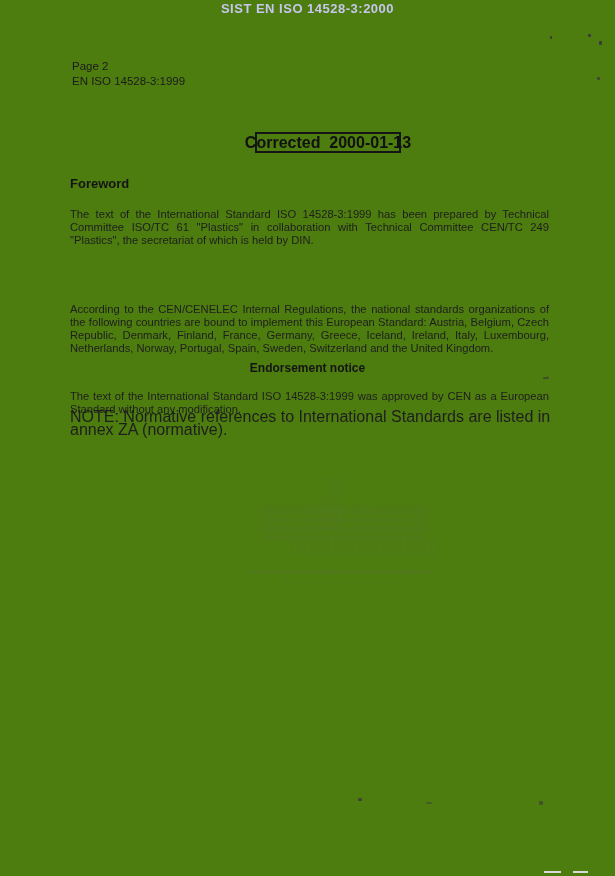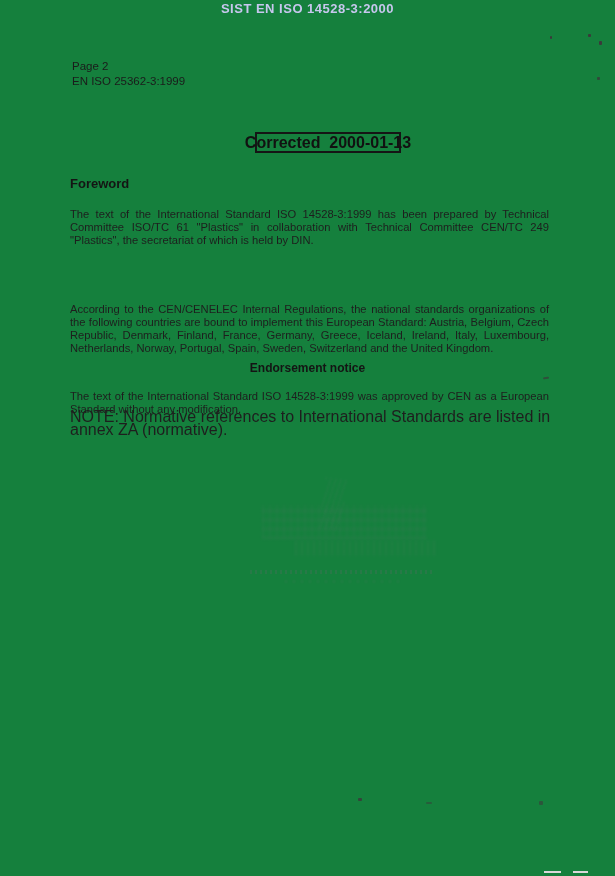--- a/index.html
+++ b/index.html
@@ -2,21 +2,21 @@
 <html><head>
 <meta charset="utf-8">
 <style>
   * { margin: 0; padding: 0; box-sizing: border-box; }
   html, body { background: #ffffff; }
   body { font-family: "Liberation Sans", sans-serif; }
   .page {
     position: relative;
     width: 615px;
     height: 876px;
-    background: #15803d;
+    background: #4d7c0f;
     overflow: hidden;
     color: #1c1c1c;
   }
   .watermark {
     position: absolute;
     top: 1px; left: 0; width: 100%;
     text-align: center;
     font-size: 13px;
     font-weight: bold;
     letter-spacing: 0.5px;
@@ -136,21 +136,21 @@
 </style>
 </head>
 <body>
 
 <div class="page">
 
   <div class="watermark">SIST EN ISO 14528-3:2000</div>
 
   <div class="page-ref">
     <div>Page 2</div>
-    <div>EN ISO 25362-3:1999</div>
+    <div>EN ISO 14528-3:1999</div>
   </div>
 
   <div class="stamp-box">
     <span>Corrected  2000-01-13</span>
   </div>
 
   <h1 class="foreword-heading">Foreword</h1>
 
   <p class="body-par p1">The text of the International Standard ISO 14528-3:1999 has been prepared by Technical Committee ISO/TC 61 "Plastics" in collaboration with Technical Committee CEN/TC 249 "Plastics", the secretariat of which is held by DIN.</p>
 

